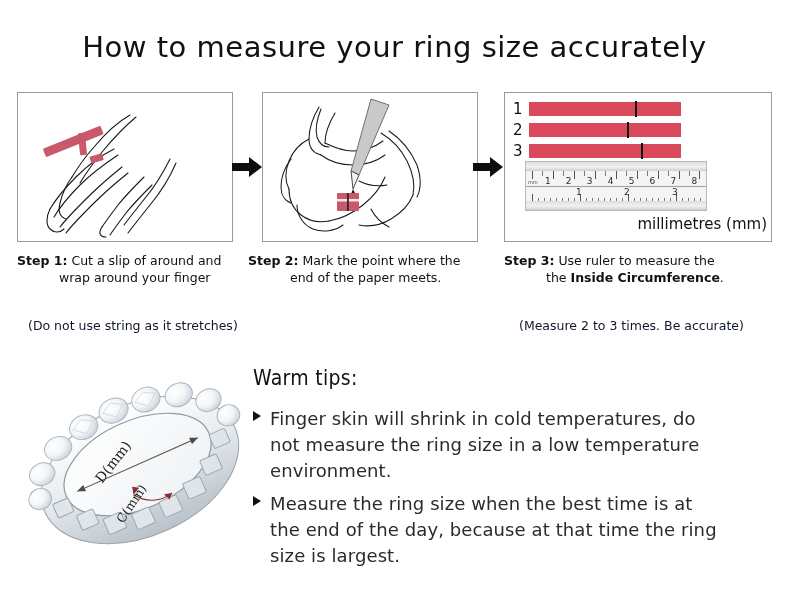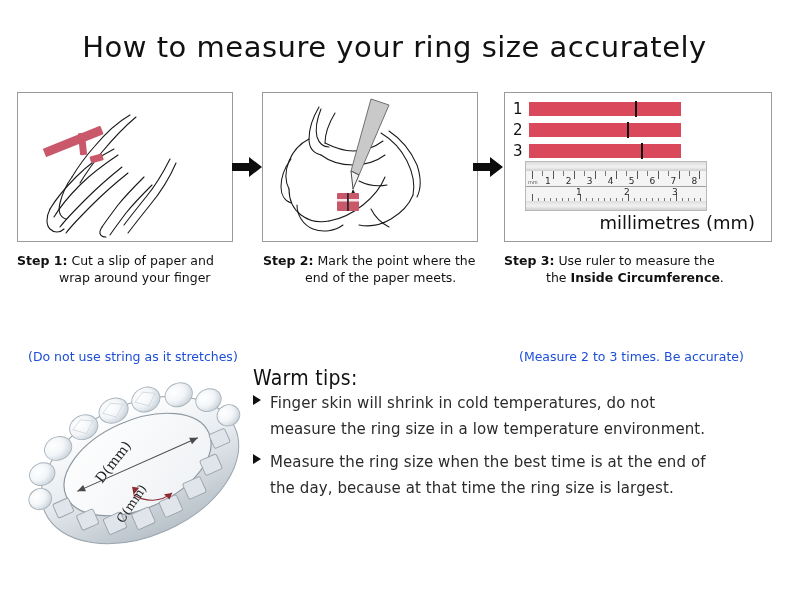--- a/index.html
+++ b/index.html
@@ -127,48 +127,47 @@
   .ruler-scale.inch .ruler-label { top: 1px; }
   .ruler-unit-tag {
     position: absolute;
     left: 2px; top: 8px;
     font-size: 5px;
     color: #555;
   }
 
   .mm-caption {
     position: absolute;
-    left: 0; right: 16px;
+    left: 0; right: 4px;
     bottom: 8px;
     text-align: right;
-    font-size: 18px;
+    font-size: 15px;
     color: #111;
     font-family: "DejaVu Sans", sans-serif;
   }
 
   
   .caption {
     position: absolute;
     font-size: 12.5px;
     line-height: 17px;
     color: #111;
     font-family: "DejaVu Sans", sans-serif;
   }
   .caption b { font-weight: bold; }
   .cap-indent { padding-left: 42px; display: block; }
   #cap-1 { left: 17px;  top: 252px; width: 240px; }
-  #cap-2 { left: 263px; top: 252px; width: 240px; }
+  #cap-2 { left: 248px; top: 252px; width: 240px; }
   #cap-3 { left: 504px; top: 252px; width: 280px; }
 
   .note {
     position: absolute;
     font-size: 12.5px;
-    color: #1d4ed8;
-    font-family: "DejaVu Sans", sans-serif;
-    margin-top: 31px;
+    color: #0f172a;
+    font-family: "DejaVu Sans", sans-serif;
   }
   #note-1 { left: 28px;  top: 318px; }
   #note-3 { left: 519px; top: 318px; }
 
   
   .ring-wrap {
     position: absolute;
     left: 28px; top: 352px;
     width: 225px; height: 230px;
   }
@@ -176,38 +175,39 @@
   
   .tips {
     position: absolute;
     left: 253px; top: 366px;
     width: 470px;
   }
   .tips-title {
     font-family: "DejaVu Sans Condensed", "Liberation Sans Narrow", "DejaVu Sans", sans-serif;
     font-size: 21px;
     color: #111;
+    margin-bottom: 16px;
     letter-spacing: 0.3px;
   }
   .tip {
     display: flex;
     align-items: flex-start;
     margin-bottom: 7px;
   }
   .tip-bullet {
     flex: 0 0 auto;
     margin: 5px 9px 0 0;
     width: 0; height: 0;
     border-left: 8px solid #111;
     border-top: 5.5px solid transparent;
     border-bottom: 5.5px solid transparent;
   }
   .tip-text {
     font-family: "DejaVu Sans", sans-serif;
-    font-size: 15px;
+    font-size: 18px;
     line-height: 26px;
     color: #2b2b2b;
     letter-spacing: 0.1px;
   }
 </style>
 </head>
 <body>
 
 <div class="page-title">How to measure your ring size accurately</div>
 
@@ -373,21 +373,21 @@
         </div>
       <div class="ruler-band bottom"></div>
     </div>
 
     <div class="mm-caption">millimetres (mm)</div>
   </div>
 </div>
 
 <div class="caption" id="cap-1">
   <b>Step 1:</b>
-  <span>Cut a slip of paper and</span>
+  <span>Cut a slip of around and</span>
   <span class="cap-indent">wrap around your finger</span>
 </div>
 
 <div class="caption" id="cap-2">
   <b>Step 2:</b>
   <span>Mark the point where the</span>
   <span class="cap-indent">end of the paper meets.</span>
 </div>
 
 <div class="caption" id="cap-3">

